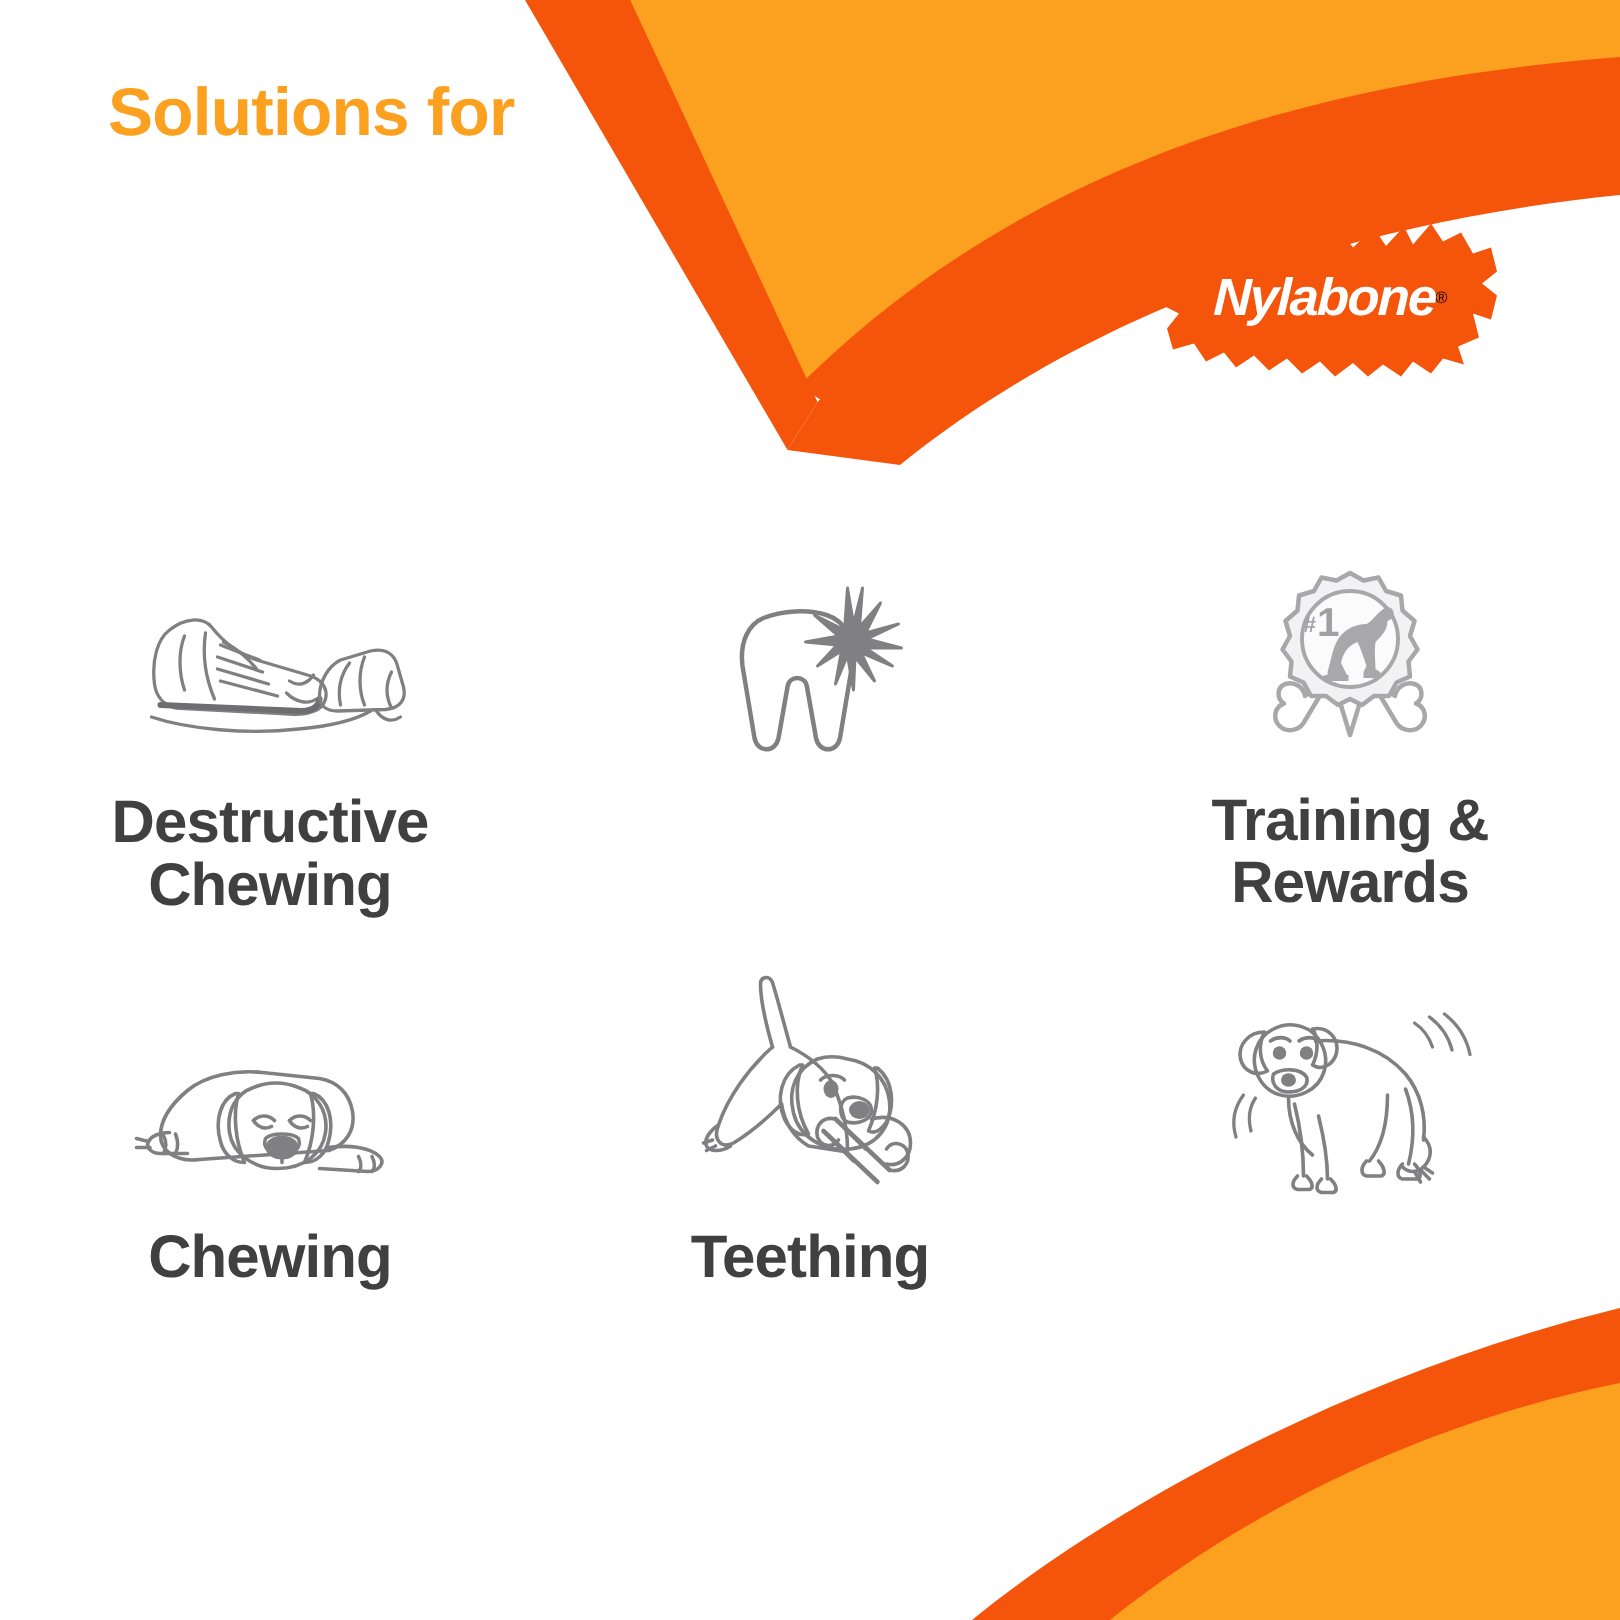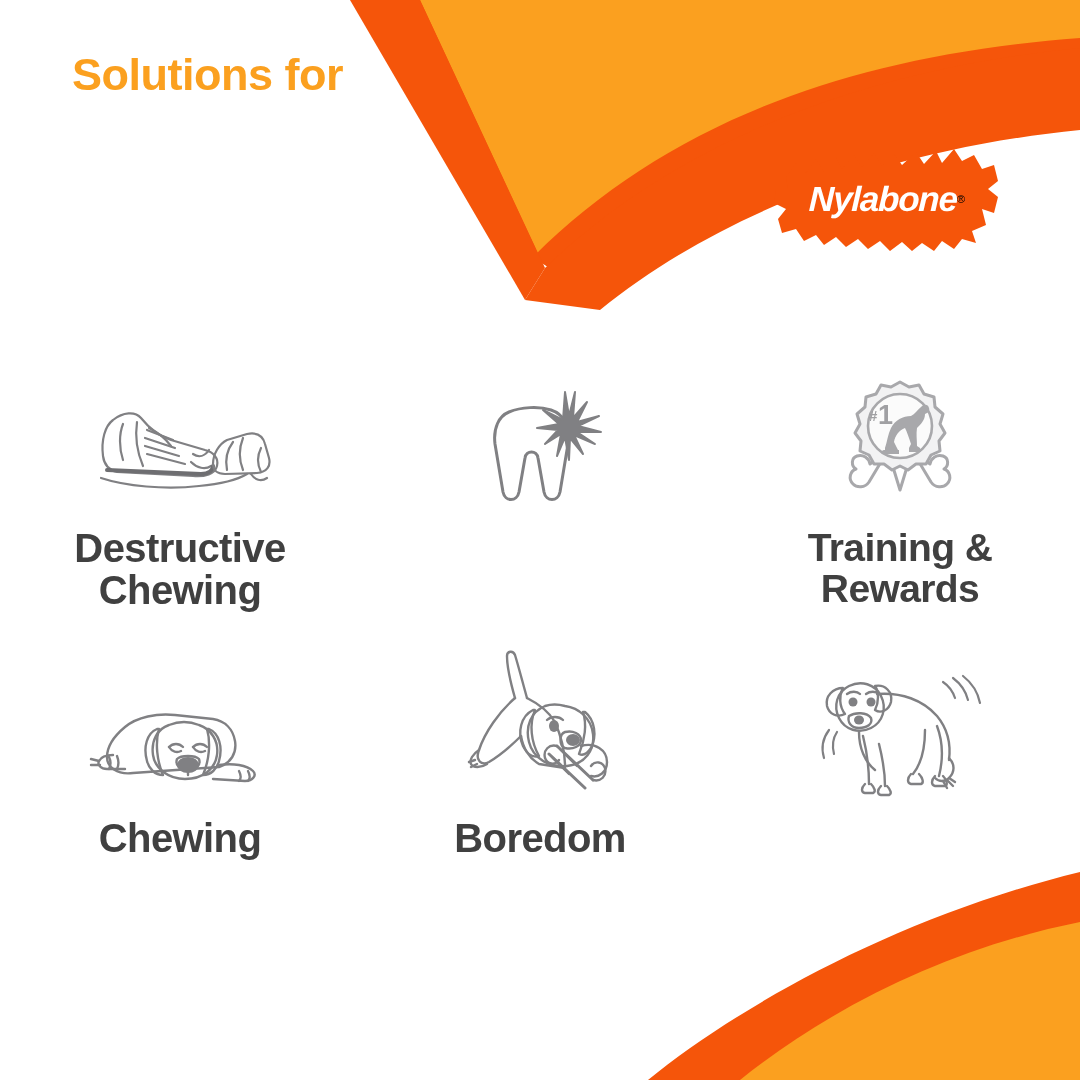--- a/index.html
+++ b/index.html
@@ -319,21 +319,21 @@
 
           <path d="M104 96 L140 130" stroke-width="3"></path>
           <path d="M96 104 L132 138" stroke-width="3"></path>
           <path d="M104 96 C96 94 90 100 92 108 C94 114 102 116 106 110"></path>
           <path d="M140 130 C148 132 154 126 152 118 C150 112 142 110 138 116"></path>
           <path d="M108 100 L124 116 M100 108 L116 124"></path>
 
           <path d="M128 96 C142 92 154 100 154 112 C154 122 146 128 138 126"></path>
         </svg>
       </div>
-      <div class="cell-label">Boredom</div>
+      <div class="cell-label">Teething</div>
     </div>
 
     <div class="cell cell-5">
       <div class="cell-icon">
         <svg width="175" height="140" viewBox="0 0 175 140" fill="none" stroke="#808083" stroke-width="2.4" stroke-linecap="round" stroke-linejoin="round">
 
           <path d="M36 26 C24 32 20 46 26 58 C32 70 46 74 58 68
                    C70 62 74 48 68 36 C62 24 48 20 36 26 Z"></path>
 
           <path d="M30 28 C20 28 12 36 14 46 C16 54 24 58 32 54 C26 46 26 36 30 28 Z"></path>

